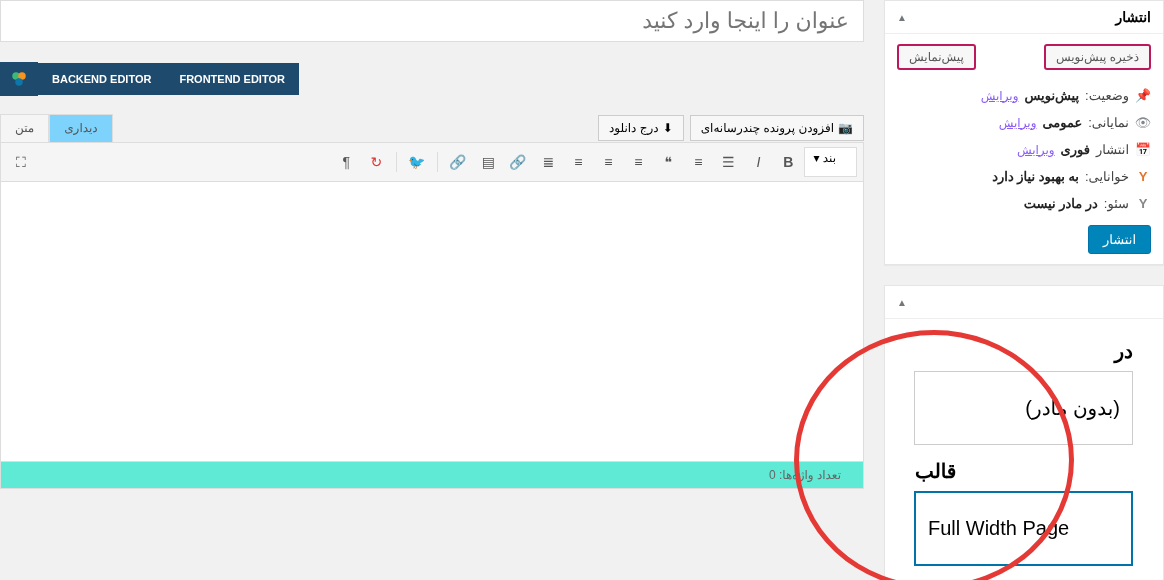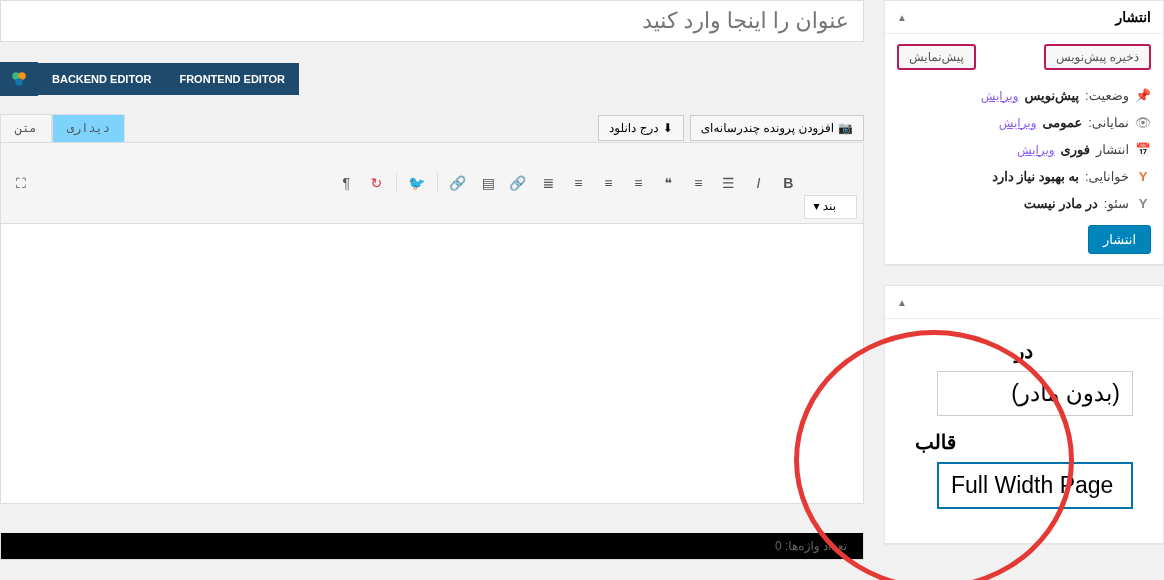--- a/index.html
+++ b/index.html
@@ -30,38 +30,38 @@
 
 .editor-switch { margin-top: 20px; display: flex; align-items: center; gap: 0; }
 .editor-switch-btn { background: #1e4a6d; color: #fff; border: none; padding: 10px 14px; font-size: 11px; font-weight: bold; cursor: pointer; font-family: inherit; }
 .vc-logo { background: #1e4a6d; padding: 8px 10px; display: flex; align-items: center; }
 
 .media-row { margin-top: 18px; display: flex; justify-content: space-between; align-items: center; }
 .media-btn { background: #f7f7f7; border: 1px solid #ccc; padding: 5px 10px; cursor: pointer; font-family: inherit; font-size: 12px; display: inline-flex; align-items: center; gap: 4px; }
 .media-btns { display: flex; gap: 6px; }
 
 .tabs { display: flex; gap: 0; }
-.tab { padding: 6px 14px; border: 1px solid #ddd; background: #f5f5f5; cursor: pointer; font-family: Liberation Mono, monospace; font-size: 12px; color: #555; border-bottom: none; text-align: center; }
+.tab { padding: 6px 14px; border: 1px solid #ddd; background: #f5f5f5; cursor: pointer; font-family: Liberation Serif, serif; font-size: 12px; color: #555; border-bottom: none; text-align: center; }
 .tab.active { background: #7dd3fc; }
 
 .toolbar { background: #f5f5f5; border: 1px solid #ddd; padding: 4px 6px; display: flex; align-items: center; gap: 2px; justify-content: space-between; }
 .toolbar-left { display: flex; align-items: center; gap: 2px; }
 .tool-btn { width: 28px; height: 26px; border: none; background: transparent; cursor: pointer; display: inline-flex; align-items: center; justify-content: center; color: #555; font-size: 14px; border-radius: 2px; }
 .tool-sep { width: 1px; height: 20px; background: #ddd; margin: 0 4px; }
-.format-select { border: 1px solid #ddd; padding: 3px 20px 5px 8px; font-family: inherit; font-size: 12px; background: #fff; cursor: pointer; margin-top: 48px; }
+.format-select { border: 1px solid #ddd; padding: 3px 20px 11px 8px; font-family: inherit; font-size: 12px; background: #fff; cursor: pointer; }
 
 .editor-area { background: #fff; border: 1px solid #ddd; border-top: none; min-height: 280px; }
 
-.word-count { text-align: left; padding: 6px 16px; font-size: 12px; color: #666; background: #000000; border: 1px solid #ddd; border-top: none; direction: rtl; margin-top: 29px; }
+.word-count { text-align: left; padding: 6px 22px; font-size: 12px; color: #666; background: #5eead4; border: 1px solid #ddd; border-top: none; direction: rtl; }
 
 .circle-overlay { position: absolute; border: 5px solid #e53935; border-radius: 50%; width: 280px; height: 260px; right: 90px; bottom: -10px; pointer-events: none; z-index: 10; }
 
 .zoom-panel { background: #fff; position: relative; padding: 20px 30px; }
 .zoom-label { font-size: 20px; font-weight: bold; margin-bottom: 8px; text-align: left; }
-.zoom-field { border: 1px solid #ccc; padding: 8px 12px; font-size: 23px; background: #fff; width: 196px; text-align: right; margin-bottom: 14px; }
+.zoom-field { border: 1px solid #ccc; padding: 24px 12px; font-size: 20px; background: #fff; width: 219px; text-align: right; margin-bottom: 14px; }
 .zoom-field.selected { border: 2px solid #0073aa; direction: ltr; text-align: left; }
 .vc-icon-svg { width: 18px; height: 18px; }
 </style>
 </head>
 <body>
 
 <div class="container">
 
   <div class="sidebar">
     <div class="panel">
@@ -107,21 +107,21 @@
         <button class="publish-btn">انتشار</button>
       </div>
     </div>
 
     <div class="panel" style="position:relative;">
       <div class="panel-header">
         <h3>&nbsp;</h3>
         <span class="toggle-arrow">▲</span>
       </div>
       <div class="zoom-panel">
-        <div class="zoom-label" style="text-align:center;">در</div>
+        <div class="zoom-label" style="text-align:right;">در</div>
         <div class="zoom-field">(بدون مادر)</div>
         <div class="zoom-label">قالب</div>
         <div class="zoom-field selected">Full Width Page</div>
       </div>
     </div>
   </div>
 
   <div class="main">
     <input type="text" class="title-input" placeholder="عنوان را اینجا وارد کنید" style="">
 

